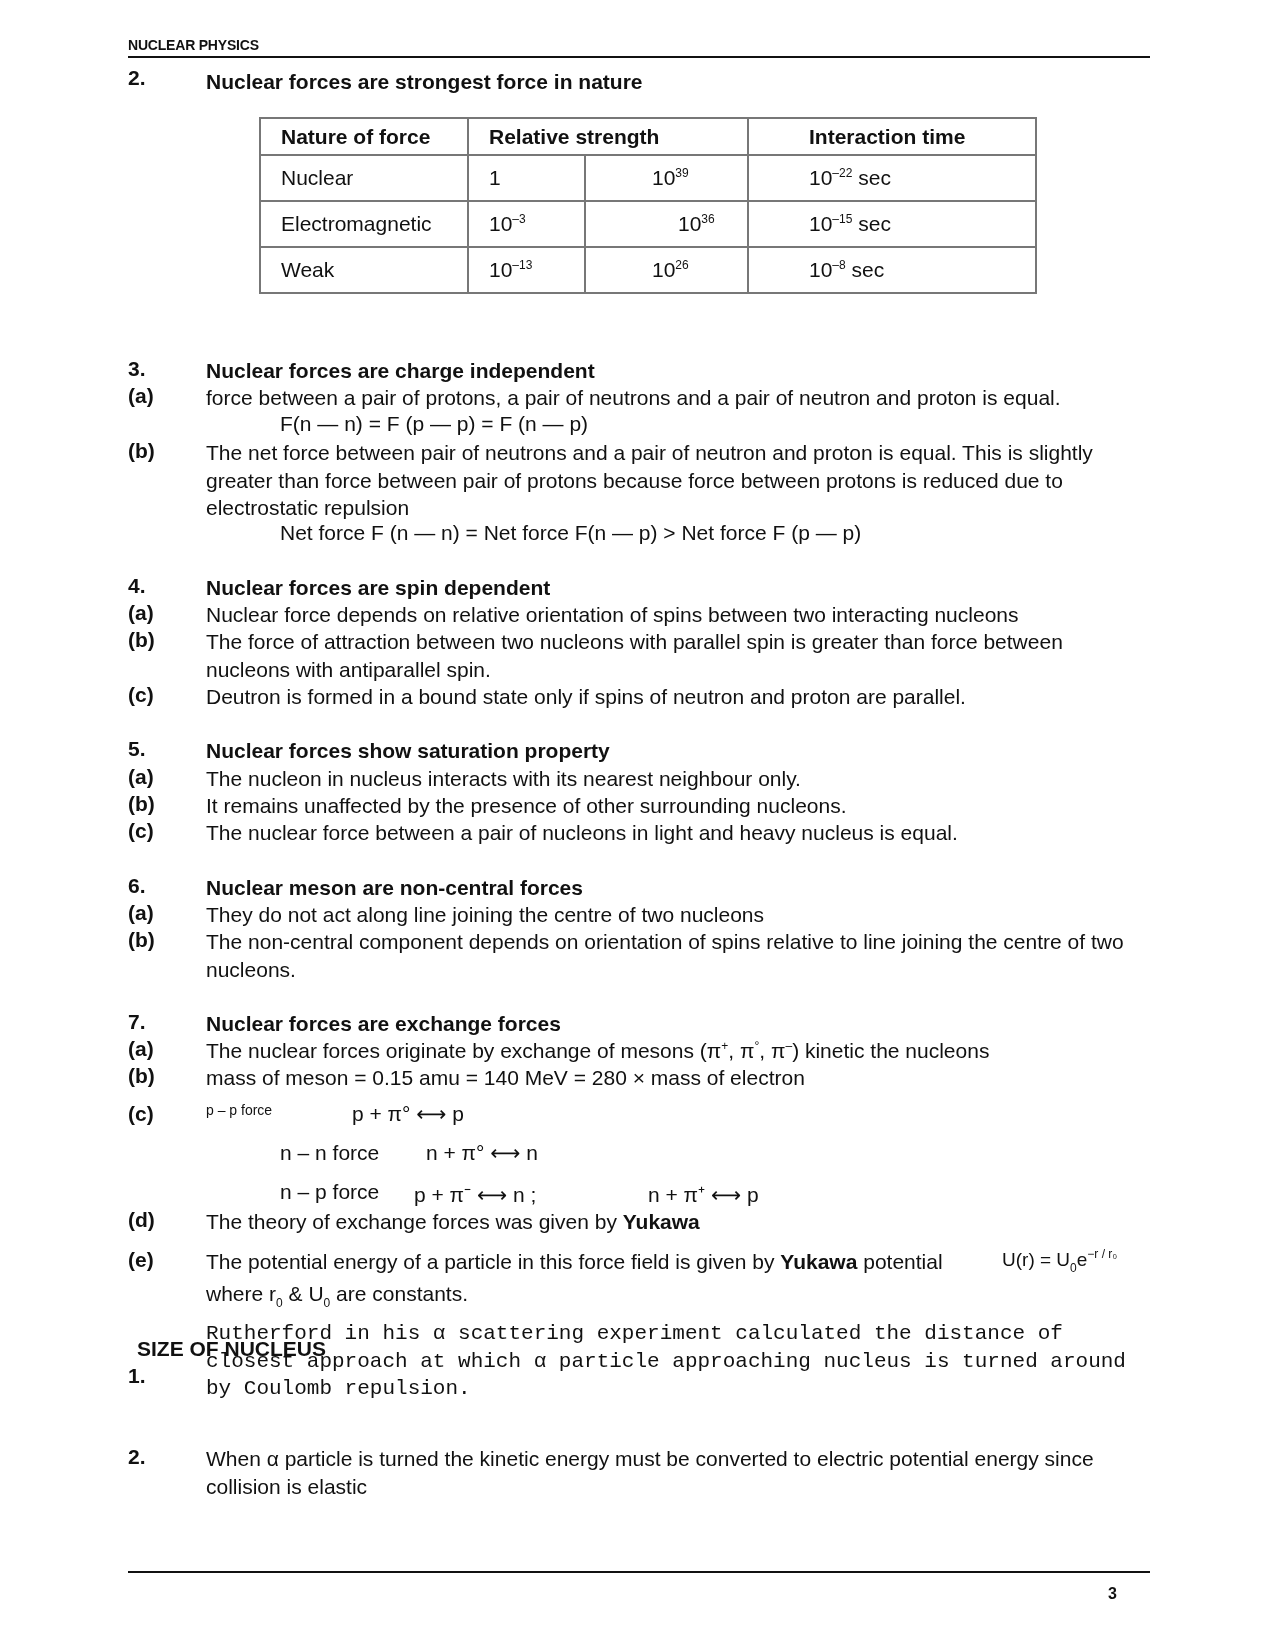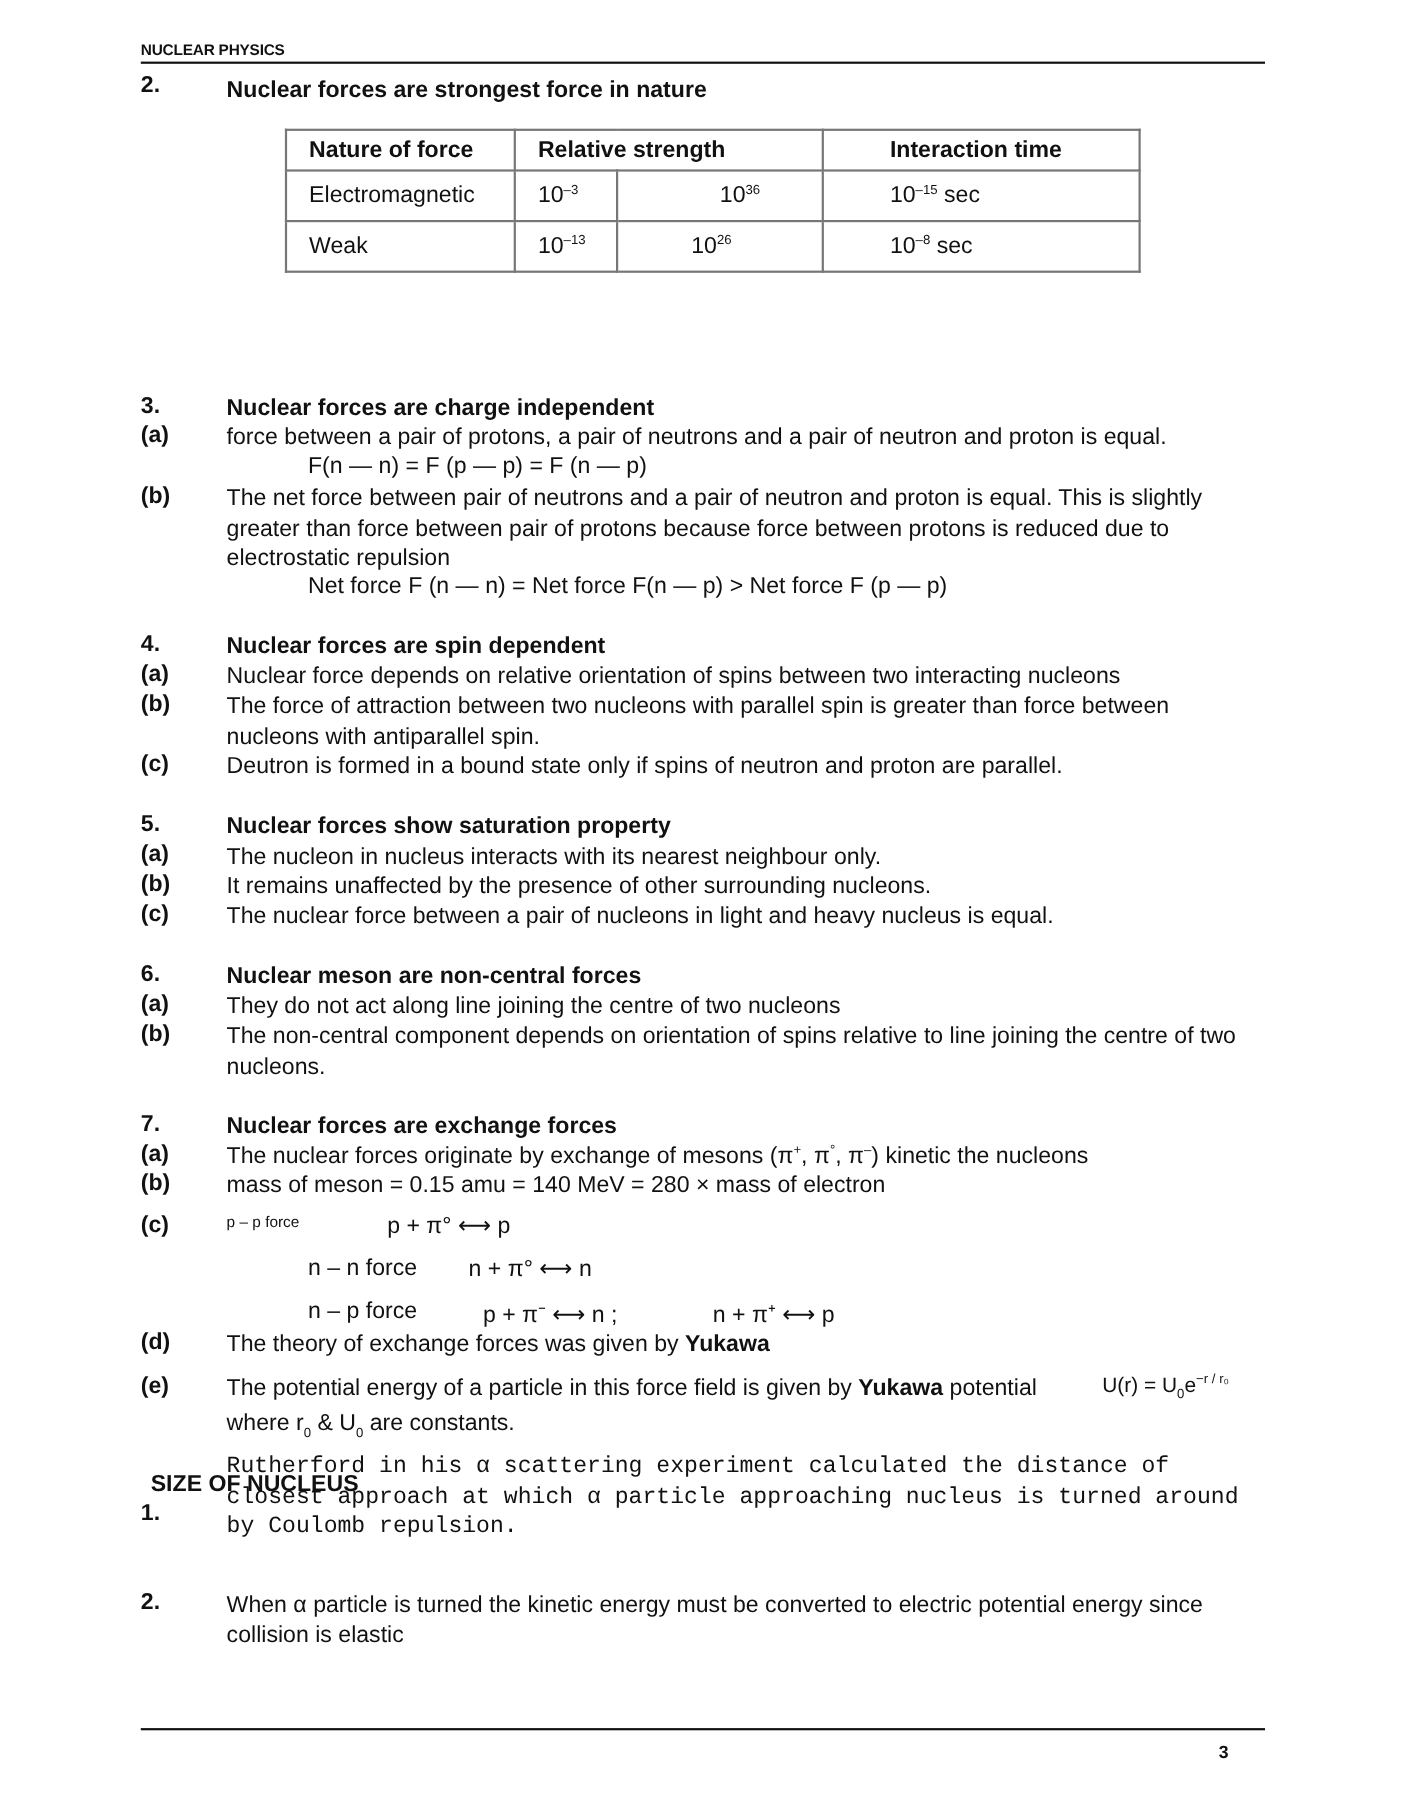--- a/index.html
+++ b/index.html
@@ -28,20 +28,26 @@
 
 <div class="num" style="top:66px;">2.</div>
 <div class="txt bold" style="top:48px;margin-top:20px;">Nuclear forces are strongest force in nature</div>
 
 <table class="forces">
   <tbody>
       <tr>
     <th style="width:186px;">Nature of force</th>
     <th colspan="2" style="width:258px;">Relative strength</th>
     <th style="width:226px; padding-left:60px;">Interaction time</th>
+  </tr>
+  <tr>
+    <td>Nuclear</td>
+    <td style="width:95px;">1</td>
+    <td style="padding-left:66px;"><span>10</span><sup>39</sup></td>
+    <td style="padding-left:60px;"><span>10</span><sup>–22</sup><span> sec</span></td>
   </tr>
   <tr>
     <td>Electromagnetic</td>
     <td><span>10</span><sup>–3</sup></td>
     <td style="padding-left:92px;"><span>10</span><sup>36</sup></td>
     <td style="padding-left:60px;"><span>10</span><sup>–15</sup><span> sec</span></td>
   </tr>
   <tr>
     <td style="height:40px;">Weak</td>
     <td><span>10</span><sup>–13</sup></td>
@@ -91,21 +97,21 @@
 <div class="txt" style="top:1037px;"><span>The nuclear forces originate by exchange of mesons (π</span><sup>+</sup><span>, π</span><sup>°</sup><span>, π</span><sup>–</sup><span>) kinetic the nucleons</span></div>
 <div class="num" style="top:1064px;">(b)</div>
 <div class="txt" style="top:1064px;">mass of meson = 0.15 amu  = 140 MeV  = 280 ×  mass of electron</div>
 
 <div class="num" style="top:1102px;">(c)</div>
 <div class="abs" style="left:206px; top:1102px; font-size:14px;">p – p force</div>
 <div class="abs" style="left:352px; top:1102px; font-size:21px;">p + π° ⟷ p</div>
 <div class="abs" style="left:280px; top:1141px; font-size:21px;">n – n force</div>
 <div class="abs" style="left:426px; top:1141px; font-size:21px;">n + π° ⟷ n</div>
 <div class="abs" style="left:280px; top:1180px; font-size:21px;">n – p force</div>
-<div class="abs" style="left:439px; top:1180px; font-size:21px;">p + π⁻ ⟷ n  ;</div>
+<div class="abs" style="left:414px; top:1180px; font-size:21px;">p + π⁻ ⟷ n  ;</div>
 <div class="abs" style="left:648px; top:1180px; font-size:21px;">n + π⁺ ⟷ p</div>
 
 <div class="num" style="top:1208px;">(d)</div>
 <div class="txt" style="top:1208px;"><span>The theory of exchange forces was given by </span><span class="bold">Yukawa</span></div>
 
 <div class="num" style="top:1248px;">(e)</div>
 <div class="txt" style="top:1248px;"><span>The potential energy of a particle in this force field is given by </span><span class="bold">Yukawa</span><span> potential</span></div>
 <div class="abs formula" style="left:1002px; top:1249px;"><span>U(r) = U</span><sub>0</sub><span>e</span><sup>−r / r₀</sup></div>
 <div class="txt" style="top:1280px;"><span>where r</span><sub>0</sub><span> &amp; U</span><sub>0</sub><span> are constants.</span></div>
 

